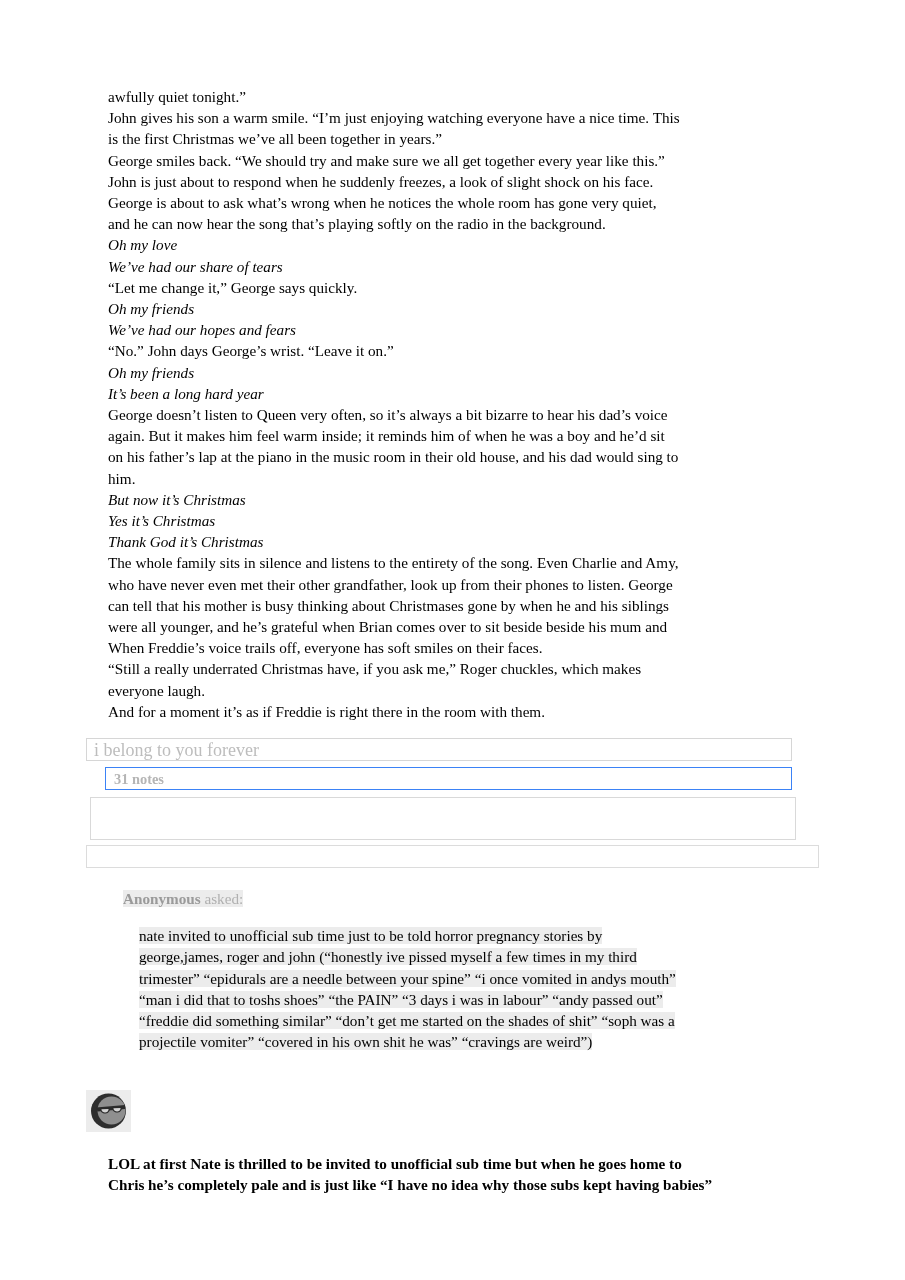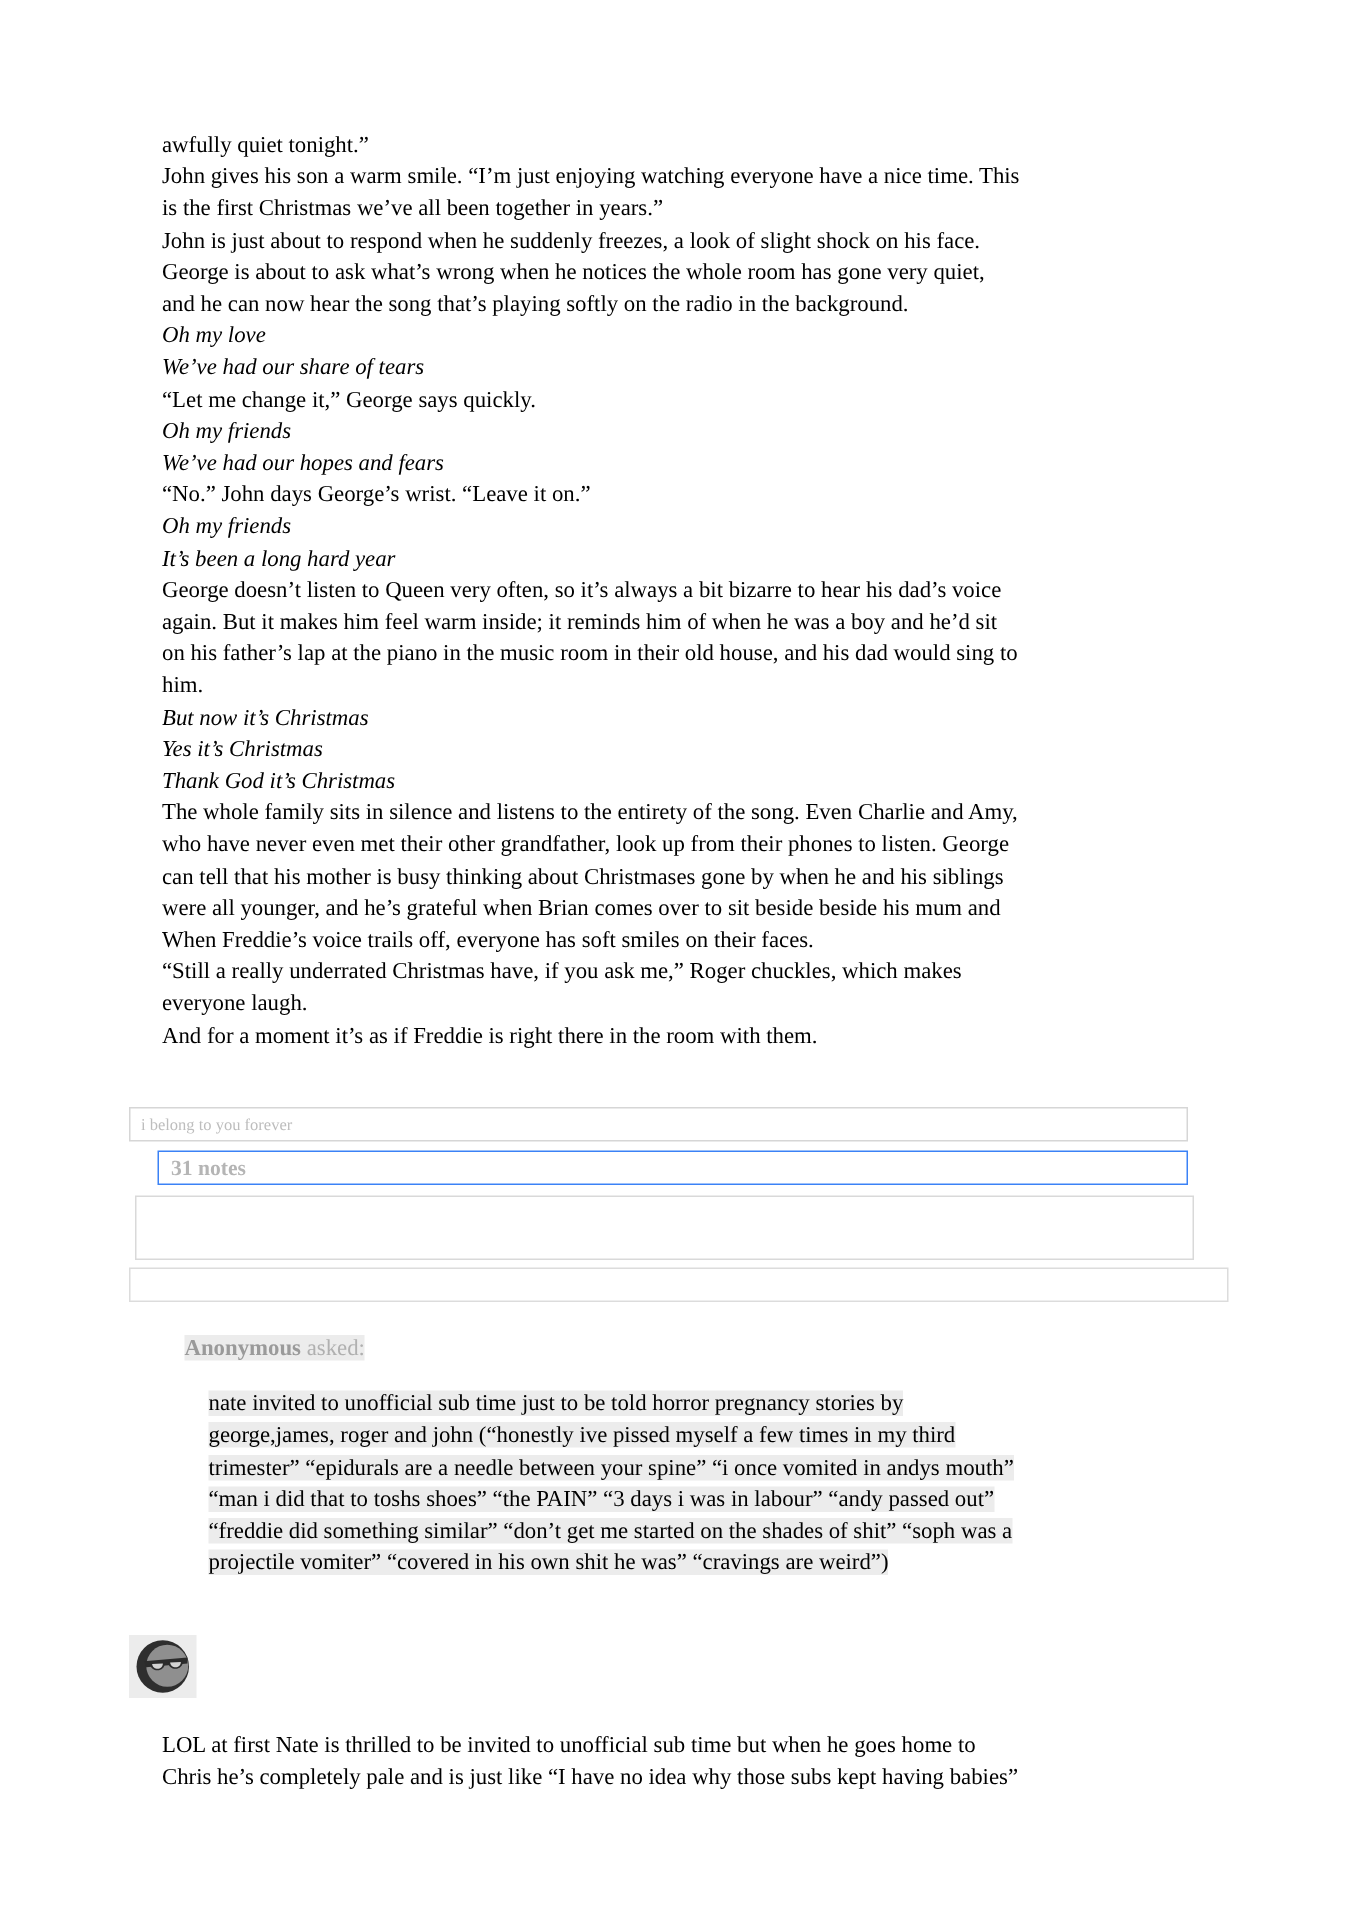--- a/index.html
+++ b/index.html
@@ -49,21 +49,21 @@
     width: 706px;
     height: 23px;
     box-sizing: border-box;
     border: 1px solid #d6d6d6;
     background: #ffffff;
   }
   .tag-box .tag-text {
     position: absolute;
     left: 7px;
     top: 1px;
-    font-size: 11px;
+    font-size: 18px;
     line-height: 20px;
     color: #bdbdbd;
     white-space: nowrap;
   }
 
   .notes-box {
     position: absolute;
     left: 105px;
     top: 767px;
     width: 687px;
@@ -153,31 +153,32 @@
 
   
   .reply {
     position: absolute;
     left: 108px;
     top: 1153px;
     width: 700px;
     font-size: 15.2px;
     line-height: 21.2px;
   }
-  .reply p { margin: 0; }
+  .reply p { margin: 0; font-weight: bold; }
 </style>
 </head>
 <body>
 
 <div class="page">
 
   <div class="prose" id="prose">
       <p>awfully quiet tonight.”</p>
       <p>John gives his son a warm smile. “I’m just enjoying watching everyone have a nice time. This</p>
       <p>is the first Christmas we’ve all been together in years.”</p>
+      <p>George smiles back. “We should try and make sure we all get together every year like this.”</p>
       <p>John is just about to respond when he suddenly freezes, a look of slight shock on his face.</p>
       <p>George is about to ask what’s wrong when he notices the whole room has gone very quiet,</p>
       <p>and he can now hear the song that’s playing softly on the radio in the background.</p>
       <p class="lyric">Oh my love</p>
       <p class="lyric">We’ve had our share of tears</p>
       <p>“Let me change it,” George says quickly.</p>
       <p class="lyric">Oh my friends</p>
       <p class="lyric">We’ve had our hopes and fears</p>
       <p>“No.” John days George’s wrist. “Leave it on.”</p>
       <p class="lyric">Oh my friends</p>

